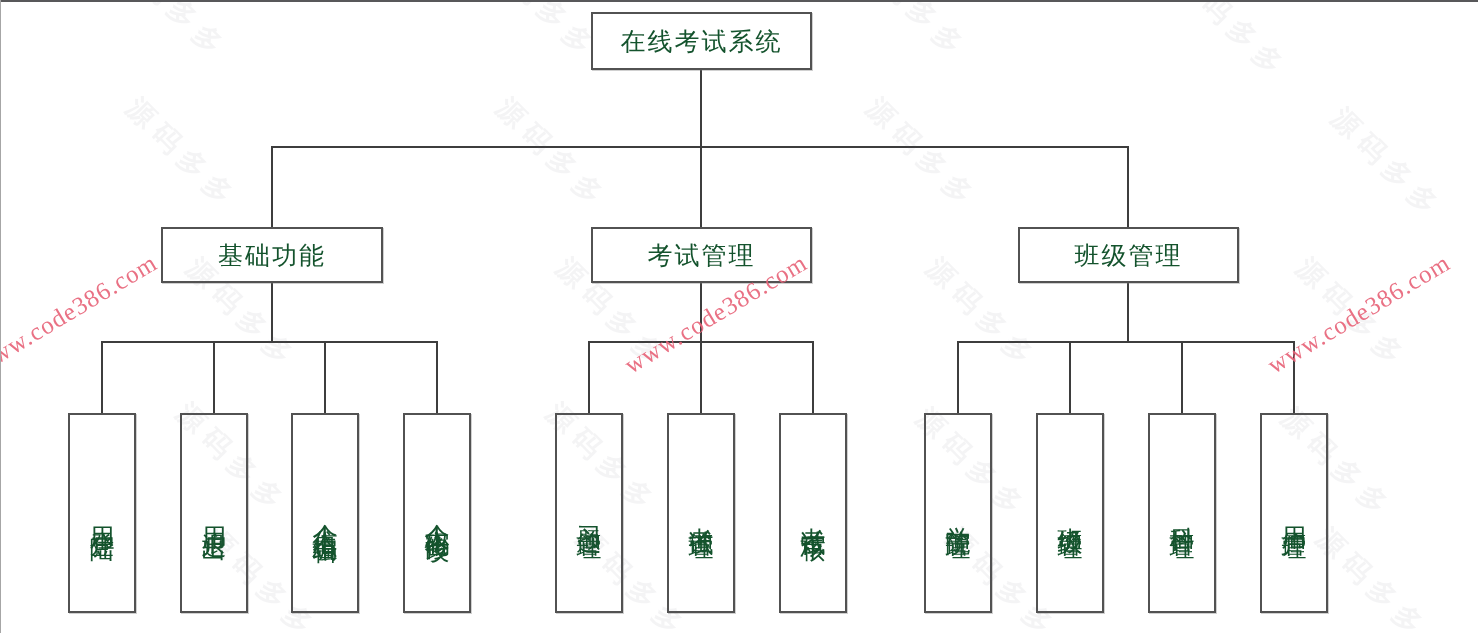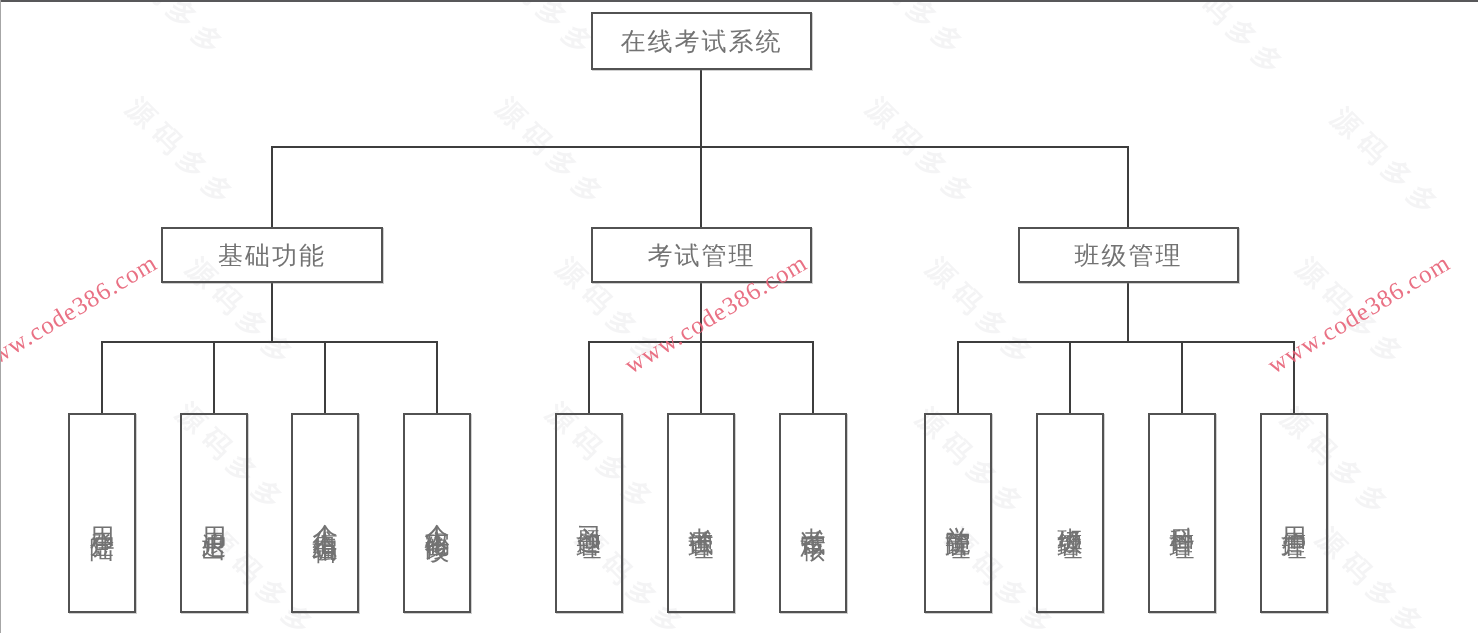--- a/index.html
+++ b/index.html
@@ -8,21 +8,21 @@
     overflow:hidden; font-family:"Liberation Sans", sans-serif;
   }
   .edge-top  { position:absolute; top:0; left:0; width:1478px; height:2px; background:#58585a; z-index:5; }
   .edge-left { position:absolute; top:0; left:0; width:1px; height:633px; background:#a6a6a6; z-index:5; }
 
   .line { position:absolute; background:#3d3d3d; z-index:1; }
 
   .box {
     position:absolute; background:#ffffff; border:2px solid #525252;
     box-sizing:border-box; display:flex; align-items:center; justify-content:center;
-    color:#737373; z-index:1; box-shadow:1px 1px 0 rgba(120,120,120,0.35);
+    color:#14532d; z-index:1; box-shadow:1px 1px 0 rgba(120,120,120,0.35);
   }
   .box.h { font-size:25px; letter-spacing:2px; }
   .box.v {
     writing-mode:vertical-rl; text-orientation:upright;
     font-size:25px; letter-spacing:3px; line-height:1;
   }
 
   .wm-gray {
     position:absolute; color:rgba(105,105,115,0.07); font-size:28px; font-weight:bold;
     letter-spacing:8px; white-space:nowrap; transform:rotate(45deg); z-index:2;

